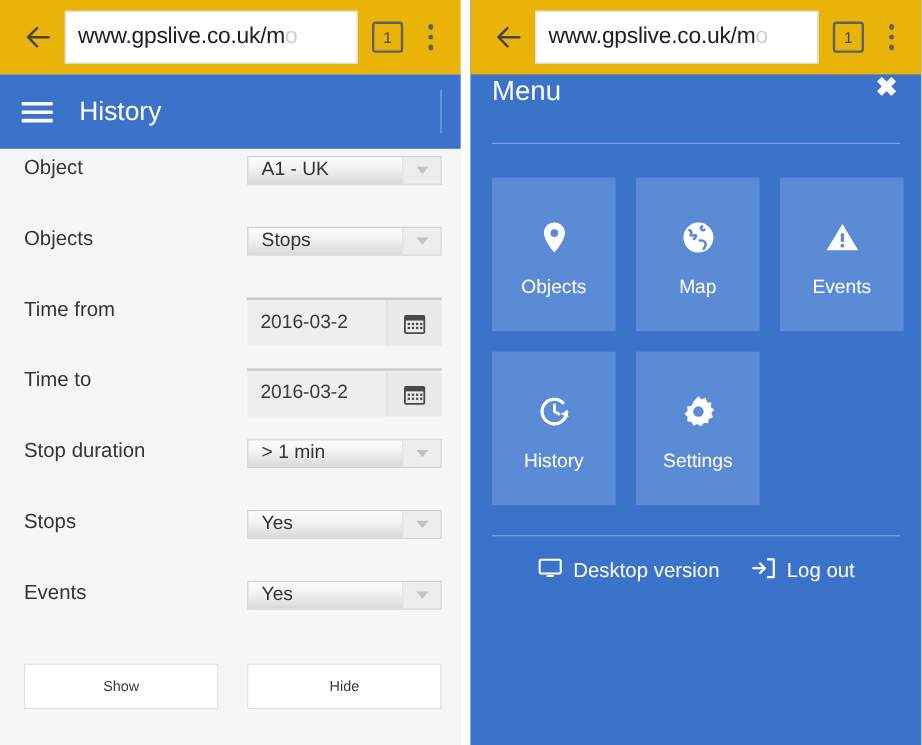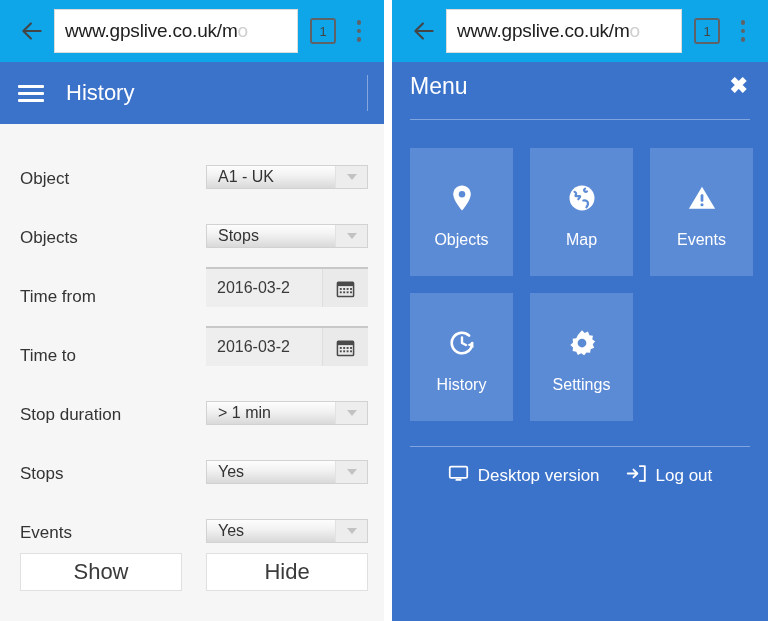--- a/index.html
+++ b/index.html
@@ -11,21 +11,21 @@
   }
   .screen { position: relative; width: 768px; height: 621px; display: flex; }
 
   .panel { position: relative; height: 621px; overflow: hidden; }
   .panel-left  { width: 384px; background: #f6f6f6; }
   .panel-gap   { width: 8px; background: #ffffff; }
   .panel-right { width: 376px; background: #3b72ca; }
 
   
   .chrome {
-    height: 62px; background: #0ea5e9;
+    height: 62px; background: #eab308;
     display: flex; align-items: center;
     padding: 0 12px;
   }
   .back-btn {
     width: 40px; height: 40px; flex: 0 0 40px;
     display: flex; align-items: center; justify-content: center;
   }
   .back-btn svg { display: block; }
   .urlbar {
     flex: 1 1 auto; height: 44px; margin: 0 6px 0 2px;
@@ -68,21 +68,21 @@
     color: #ffffff; font-size: 22px; margin-left: 22px; font-weight: 400;
   }
   .appbar-divider {
     position: absolute; right: 16px; top: 13px; bottom: 13px;
     width: 1px; background: rgba(255,255,255,.38);
   }
 
   
   .form { padding: 6px 16px 0 20px; }
   .row {
-    display: flex; align-items: flex-end;
+    display: flex; align-items: flex-start;
     height: 59px;
   }
   .row-label {
     flex: 1 1 auto; font-size: 17px; color: #343434;
   }
   .field { flex: 0 0 162px; width: 162px; }
 
   .select {
     position: relative; height: 24px; width: 162px;
     border: 1px solid #d2d2d2;
@@ -114,28 +114,28 @@
   }
   .datefield .calbtn {
     position: absolute; right: 0; top: 0; bottom: 0; width: 46px;
     background: #eaeaea; border-left: 1px solid #dedede;
     display: flex; align-items: center; justify-content: center;
   }
 
   .btnrow { display: flex; gap: 0; padding: 10px 16px 0 20px; justify-content: space-between; }
   .flatbtn {
     width: 162px; height: 38px; background: #ffffff;
-    border: 1px solid #e0e0e0; font-size: 22px; color: #3a3a3a;
+    border: 1px solid #e0e0e0; font-size: 12px; color: #3a3a3a;
     display: flex; align-items: center; justify-content: center;
     font-family: "Liberation Sans", sans-serif;
   }
 
   
   .menu-head {
-    height: 48px; display: flex; align-items: center;
+    height: 48px; display: flex; align-items: flex-start;
     padding: 0 20px 0 18px; position: relative;
   }
   .menu-title { color: #ffffff; font-size: 23px; }
   .menu-close {
     margin-left: auto; color: #ffffff; font-size: 22px;
     font-weight: bold; line-height: 1;
   }
   .menu-rule {
     height: 1px; background: rgba(255,255,255,.35);
     margin: 9px 18px 0 18px;

